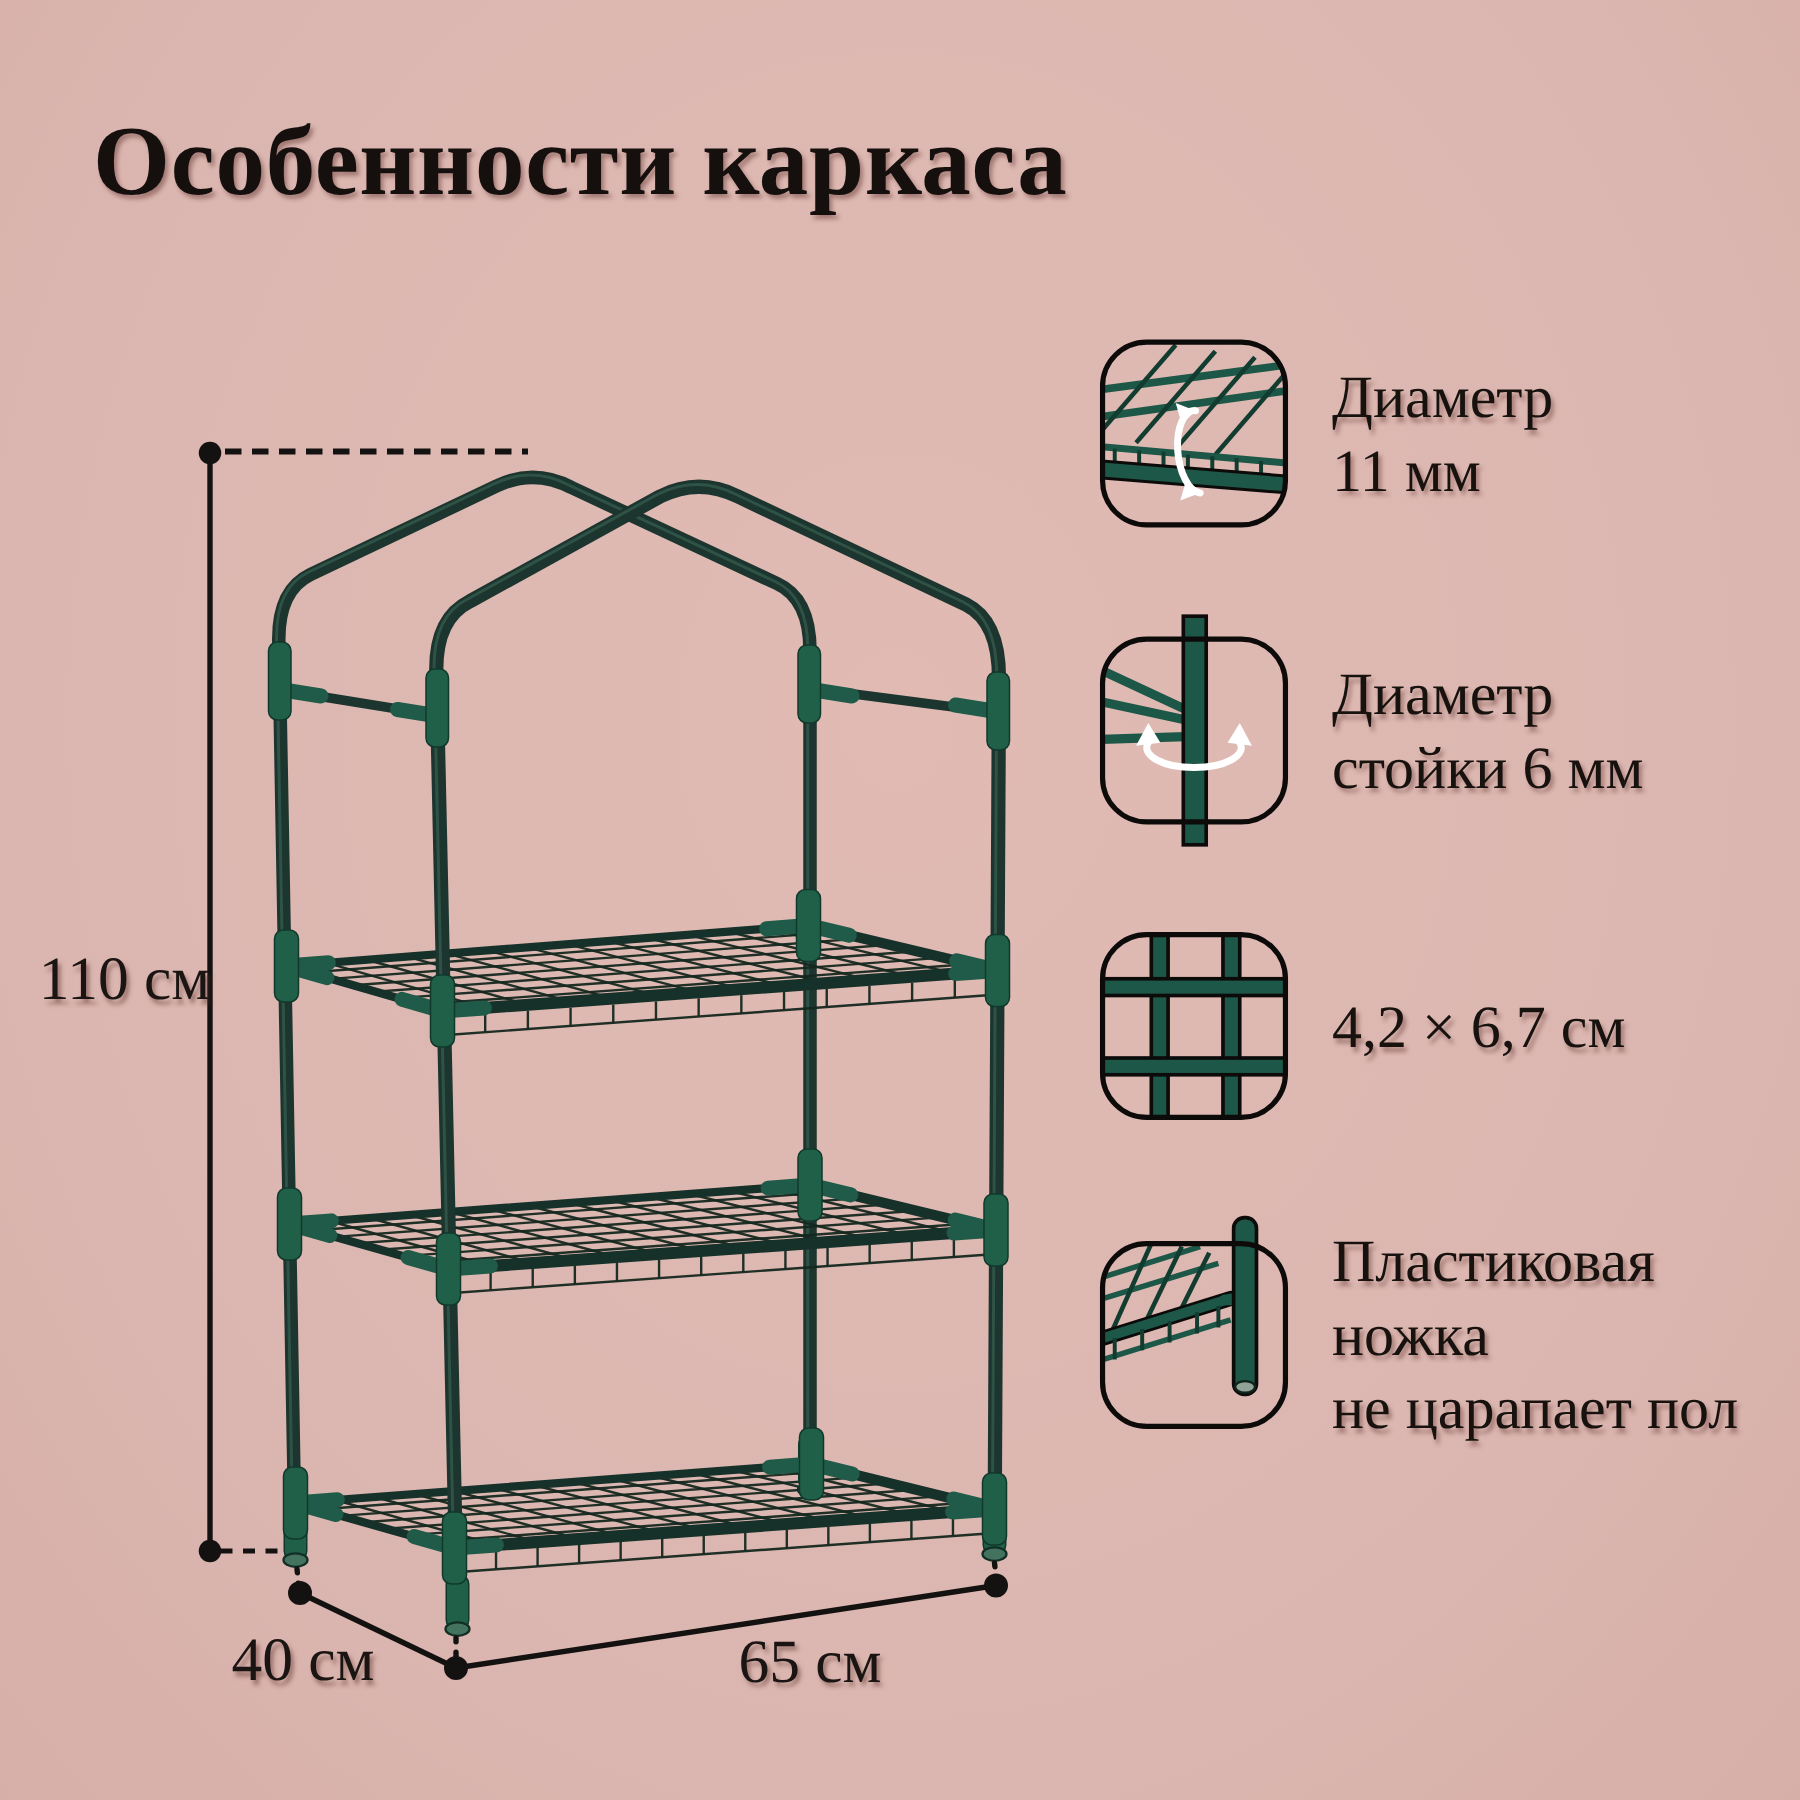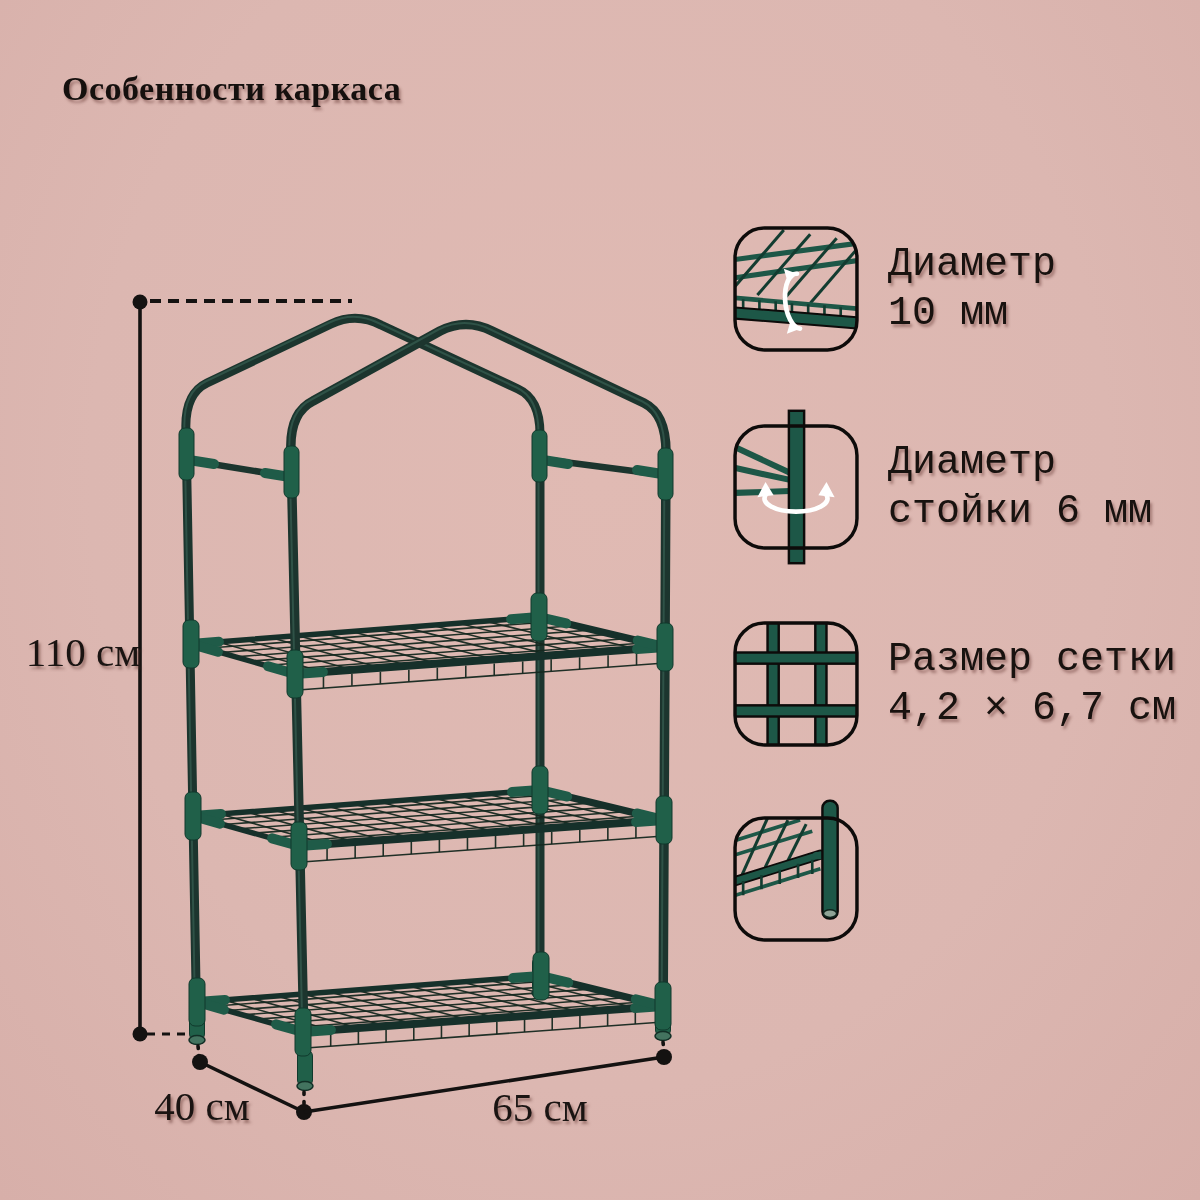--- a/index.html
+++ b/index.html
@@ -7,27 +7,27 @@
     width:1200px;height:1200px;overflow:hidden;
     font-family:"Liberation Serif","DejaVu Serif",serif;
   }
   #stage{
     position:relative;width:1200px;height:1200px;
     background:radial-gradient(ellipse at 50% 40%, #e0bab3 0%, #dcb7b1 60%, #d7afa9 100%);
   }
   
   #page-title{
     position:absolute;left:62px;top:70px;
-    font-size:34px;font-weight:600;color:#15100e;
+    font-size:66px;font-weight:600;color:#15100e;
     letter-spacing:.5px;
     text-shadow:2px 3px 3px rgba(90,45,40,.45);
     margin:0;
   }
   
-  .feature{position:absolute;left:733px;display:flex;align-items:center;gap:29px;font-family:Liberation Mono, monospace;}
+  .feature{position:absolute;left:733px;display:flex;align-items:center;gap:29px;}
   .f1{top:226px}.f2{top:424px}.f3{top:621px}.f4{top:816px}
   .ftext{
     font-size:40px;line-height:49px;font-weight:500;color:#18120f;
     text-shadow:2px 3px 3px rgba(90,45,40,.45);
     white-space:nowrap;
   }
   .fi{display:block;overflow:visible;flex:0 0 auto;}
   
   .i-rail{stroke:#1d5747;stroke-width:5}
   .i-rail2{stroke:#1d5747;stroke-width:6}
@@ -310,21 +310,21 @@
         <line class="i-bar-out" x1="-6" y1="85" x2="130" y2="96"></line>
         <line class="i-bar" x1="-6" y1="85" x2="130" y2="96"></line>
       </g>
       <path class="i-arrow" d="M 63,47 A 13,27 -6 1 0 66,101"></path>
       <polygon class="i-ah" points="63,47 50,42 54,56"></polygon>
       <polygon class="i-ah" points="66,101 53,106 57,92"></polygon>
       <rect class="icon-border" x="2" y="2" width="120" height="120" rx="29"></rect>
     </svg>
     <div class="ftext">
       <div>Диаметр</div>
-      <div>10 мм</div>
+      <div>11 мм</div>
     </div>
   </div>
 
   <div class="feature f2">
     <svg class="fi" width="126" height="126" viewBox="0 0 124 124">
       <defs>
           <clipPath id="c2">
             <rect x="2" y="2" width="120" height="120" rx="29"></rect>
           </clipPath>
         </defs>
@@ -354,21 +354,20 @@
         </defs>
       <g clip-path="url(#c3)">
         <rect class="i-grid" x="34" y="-4" width="11" height="132"></rect>
         <rect class="i-grid" x="81" y="-4" width="11" height="132"></rect>
         <rect class="i-grid" x="-4" y="31" width="132" height="11"></rect>
         <rect class="i-grid" x="-4" y="83" width="132" height="11"></rect>
       </g>
       <rect class="icon-border" x="2" y="2" width="120" height="120" rx="29"></rect>
     </svg>
     <div class="ftext">
-      <div>Размер сетки</div>
       <div>4,2 × 6,7 см</div>
     </div>
   </div>
 
   <div class="feature f4">
     <svg class="fi" width="126" height="126" viewBox="0 0 124 124">
       <defs>
           <clipPath id="c4">
             <rect x="2" y="2" width="120" height="120" rx="29"></rect>
           </clipPath>
@@ -386,15 +385,20 @@
         <line class="i-tick" x1="28" y1="58" x2="28" y2="72"></line>
         <line class="i-tick" x1="46" y1="53" x2="46" y2="67"></line>
         <line class="i-tick" x1="64" y1="47" x2="64" y2="61"></line>
         <line class="i-tick" x1="78" y1="43" x2="78" y2="57"></line>
         <line class="i-stub" x1="82" y1="39" x2="94" y2="39"></line>
       </g>
       <rect class="i-post" x="88" y="-15" width="15" height="116" rx="7"></rect>
       <ellipse cx="95.5" cy="96" rx="6.5" ry="3.8" fill="#8fa396" stroke="#10231c" stroke-width="1.5"></ellipse>
       <rect class="icon-border" x="2" y="2" width="120" height="120" rx="29"></rect>
     </svg>
+    <div class="ftext">
+      <div>Пластиковая</div>
+      <div>ножка</div>
+      <div>не царапает пол</div>
+    </div>
   </div>
 
 </div>
 
 </body></html>

